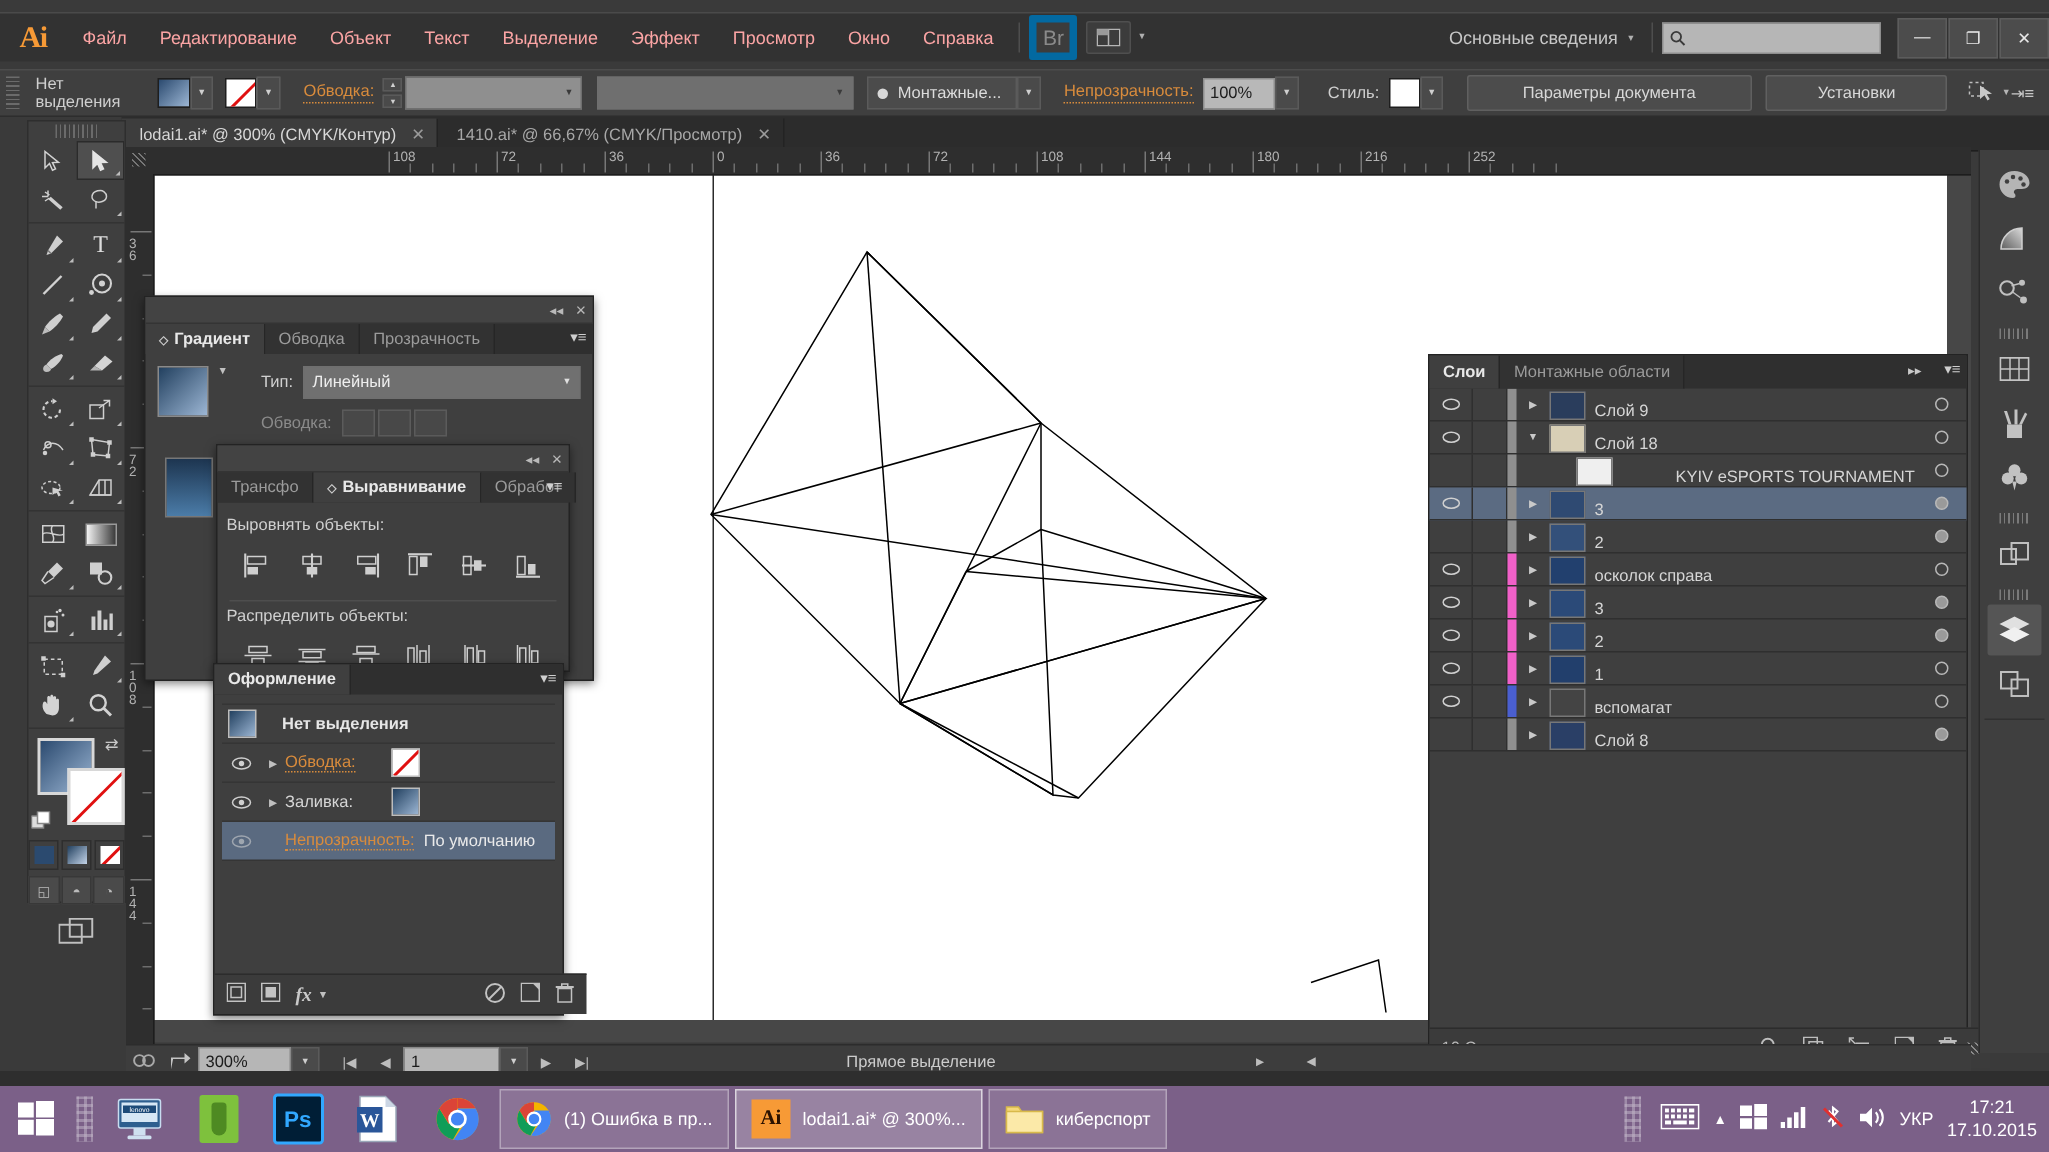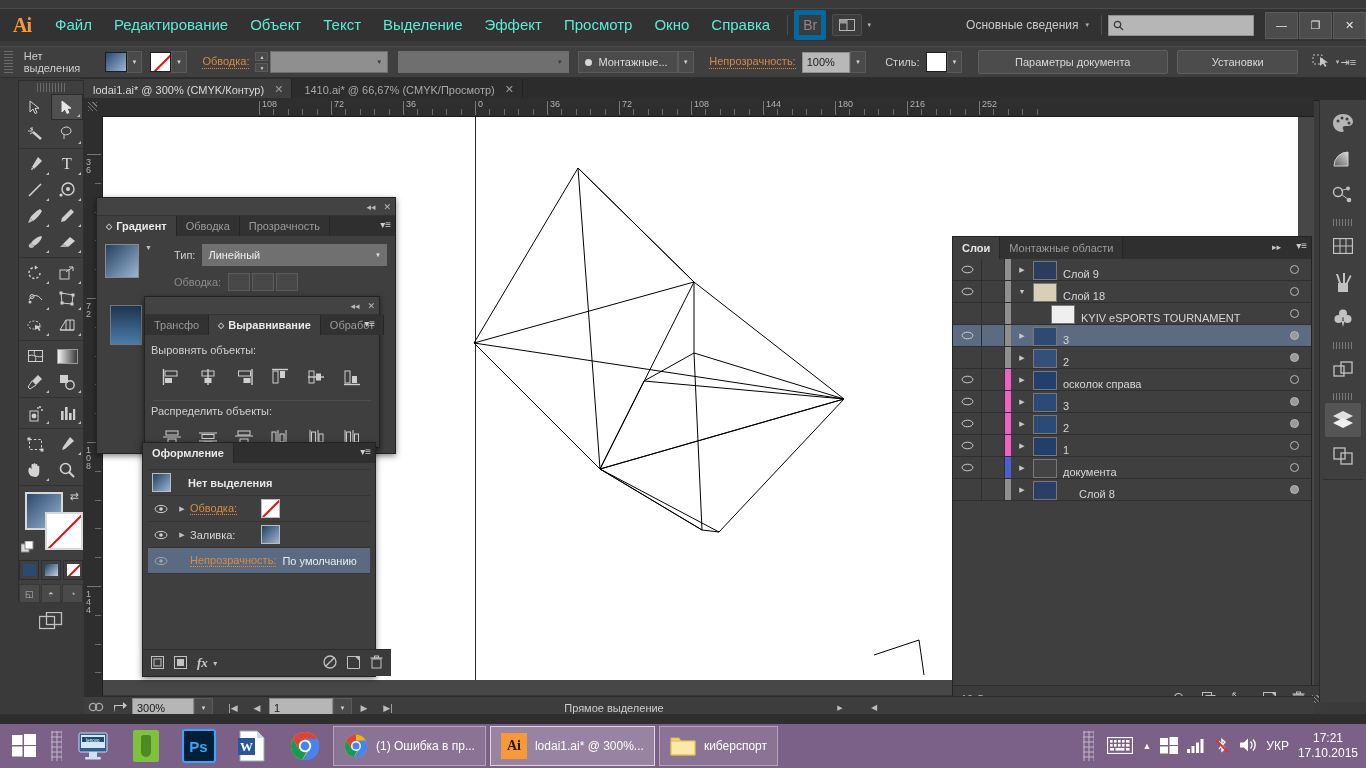--- a/index.html
+++ b/index.html
@@ -6,21 +6,21 @@
   body{width:1366px;height:768px;overflow:hidden;font-family:"Liberation Sans",sans-serif;
        font-size:11px;color:#d6d6d6;-webkit-font-smoothing:antialiased;}
   #app{position:relative;width:1366px;height:768px;background:#3a3a3a;}
 
   
   .titlebar{position:absolute;left:0;top:8px;width:1366px;height:32px;background:#323232;
             border-top:1px solid #4a4a4a;display:flex;align-items:center;}
   .ai-logo{width:44px;height:30px;display:flex;align-items:center;justify-content:center;
            color:#f79a36;font:bold 20px "Liberation Serif",serif;letter-spacing:-1px;}
   .menu{display:flex;align-items:center;height:32px;}
-  .menu-item{padding:0 11px;height:32px;line-height:32px;color:#5eead4;font-size:15px;cursor:default;}
+  .menu-item{padding:0 11px;height:32px;line-height:32px;color:#fca5a5;font-size:12px;cursor:default;}
   .tb-sep{width:1px;height:20px;background:#4e4e4e;margin:0 6px;}
   .br-btn{width:22px;height:20px;border:5px solid #0369a1;background:#3c3c3c;color:#8a8a8a;
           font-size:14px;display:flex;align-items:center;justify-content:center;border-radius:2px;}
   .stock-btn{width:28px;height:20px;border:1px solid #4f4f4f;background:#3c3c3c;display:flex;
              align-items:center;justify-content:center;border-radius:2px;}
   .ws-label{color:#c8c8c8;font-size:12px;}
   .ws-caret{margin-left:7px;font-size:7px;color:#b0b0b0;}
   .search-box{width:140px;height:19px;background:#b6b6b6;border:1px solid #8e8e8e;display:flex;
               align-items:center;padding-left:4px;}
   .win-btns{display:flex;margin-left:10px;}
@@ -956,21 +956,21 @@
             <span class="tgt"></span>
           </div>
         </div>
         <div class="lyr-row">
           <div class="lyr-eye"></div>
           <div class="lyr-lock"></div>
           <div class="lyr-color" style="background: rgb(143, 143, 143);"></div>
           <div style="width: 18px; height: 21px;"></div>
           <div class="lyr-tri"></div>
           <div class="lyr-thumb" style="background: rgb(239, 239, 239);"></div>
-          <div style="flex: 1 1 0%;">KYIV eSPORTS TOURNAMENT</div>
+          <div style="flex: 1 1 0%; margin-left: 36px;">KYIV eSPORTS TOURNAMENT</div>
           <div class="lyr-target">
             <span class="tgt"></span>
           </div>
         </div>
         <div class="lyr-row sel">
           <div class="lyr-eye">
             <svg width="13" height="9" viewBox="0 0 13 9">
               <ellipse cx="6.5" cy="4.5" rx="5.4" ry="3.3" fill="none" stroke="#d0d0d0"></ellipse>
             </svg>
           </div>
@@ -1057,32 +1057,32 @@
         <div class="lyr-row">
           <div class="lyr-eye">
             <svg width="13" height="9" viewBox="0 0 13 9">
               <ellipse cx="6.5" cy="4.5" rx="5.4" ry="3.3" fill="none" stroke="#d0d0d0"></ellipse>
             </svg>
           </div>
           <div class="lyr-lock"></div>
           <div class="lyr-color" style="background: rgb(74, 95, 208);"></div>
           <div class="lyr-tri">▶</div>
           <div class="lyr-thumb" style="background: rgb(68, 68, 68);"></div>
-          <div style="flex: 1 1 0%;">документа</div>
+          <div style="flex: 1 1 0%;">вспомагат</div>
           <div class="lyr-target">
             <span class="tgt"></span>
           </div>
         </div>
         <div class="lyr-row">
           <div class="lyr-eye"></div>
           <div class="lyr-lock"></div>
           <div class="lyr-color" style="background: rgb(143, 143, 143);"></div>
           <div class="lyr-tri">▶</div>
           <div class="lyr-thumb" style="background: rgb(42, 63, 102);"></div>
-          <div style="flex: 1 1 0%; margin-left: 16px;">Слой 8</div>
+          <div style="flex: 1 1 0%;">Слой 8</div>
           <div class="lyr-target">
             <span class="tgt filled"></span>
           </div>
         </div>
       </div>
     <div class="lyr-footer">
       <span style="font-size:11px">10 Слои</span>
       <span style="flex:1"></span>
       <span style="margin-right:16px">
         <svg width="13" height="13" viewBox="0 0 13 13">

